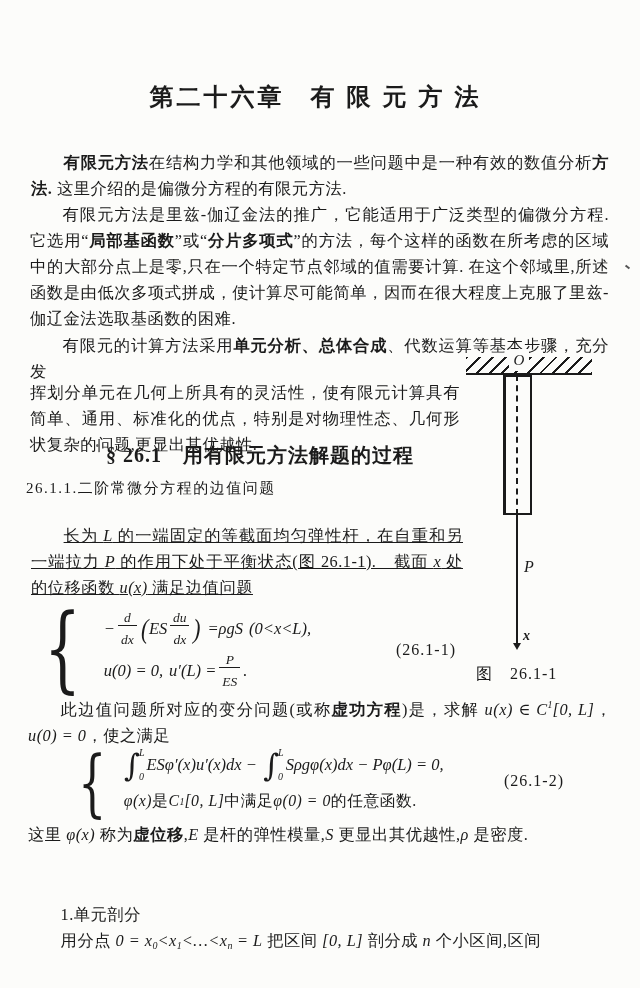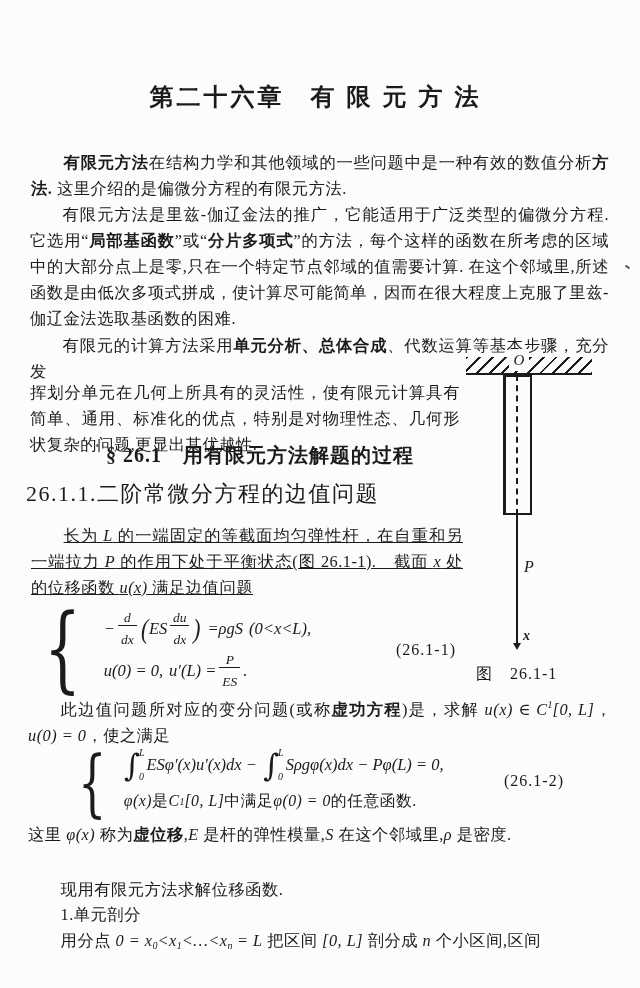--- a/index.html
+++ b/index.html
@@ -22,21 +22,21 @@
   .title{position:absolute;top:78px;left:0;width:100%;text-align:center;font-weight:bold;font-size:24px;line-height:38px;white-space:nowrap;}
   .title .t1{letter-spacing:3px;}
   .title .t2{letter-spacing:12px;margin-left:26px;}
 
   .p1{top:150px;left:31px;width:578px;}
   .p2{top:202px;left:30px;width:579px;}
   .p3a{top:333px;left:30px;width:579px;}
   .p3b{top:380px;left:30px;width:430px;}
 
   .h1{position:absolute;top:442px;left:0;width:520px;text-align:center;font-weight:bold;font-size:20px;letter-spacing:1px;}
-  .h2{position:absolute;top:479px;left:26px;font-size:22px;letter-spacing:1.5px;}
+  .h2{position:absolute;top:479px;left:26px;font-size:15px;letter-spacing:1.5px;}
 
   .p4{top:523px;left:31px;width:432px;text-decoration:underline;}
   .p5{top:692px;left:28px;width:584px;}
 
   
   .eq{position:absolute;display:flex;align-items:center;font-size:16.5px;}
   .brace{font-family:"DejaVu Serif",serif;font-weight:300;display:inline-block;transform:scaleX(.62);transform-origin:left center;}
   .eqcol{display:flex;flex-direction:column;}
   .eqrow{display:flex;align-items:center;white-space:nowrap;font-style:italic;}
   .eqrow .gap{width:6px;}
@@ -185,22 +185,21 @@
           <span class="sup">1</span>
           <span class="v">[0, L]</span>
           <span> 中满足 </span>
           <span class="v">φ(0) = 0</span>
           <span> 的任意函数.</span>
         </div>
     </div>
     <span class="eqlabel">(26.1-2)</span>
   </div>
 
-  <div class="blk l1"><span>这里 </span><span class="v">φ(x)</span><span> 称为</span><span class="b">虚位移</span><span>,</span><span class="v">E</span><span> 是杆的弹性模量,</span><span class="v">S</span><span> 在这个邻域里,</span><span class="v">ρ</span><span> 是密度.</span></div>
-  <div class="blk indent l3">现用有限元方法求解位移函数.</div>
+  <div class="blk l1"><span>这里 </span><span class="v">φ(x)</span><span> 称为</span><span class="b">虚位移</span><span>,</span><span class="v">E</span><span> 是杆的弹性模量,</span><span class="v">S</span><span> 更显出其优越性,</span><span class="v">ρ</span><span> 是密度.</span></div>
   <div class="blk indent l4">1.单元剖分</div>
   <div class="blk indent l5"><span>用分点 </span><span class="v">0 = x</span><span class="sub">0</span><span class="v">&lt;x</span><span class="sub">1</span><span class="v">&lt;…&lt;x</span><span class="sub">n</span><span class="v"> = L</span><span> 把区间 </span><span class="v">[0, L]</span><span> 剖分成 </span><span class="v">n</span><span> 个小区间,区间</span></div>
 
   <div class="pagenum">• 959 •</div>
 
   <div class="speck1"></div>
   <div class="speck2"></div>
 </div>
 
 </body></html>

